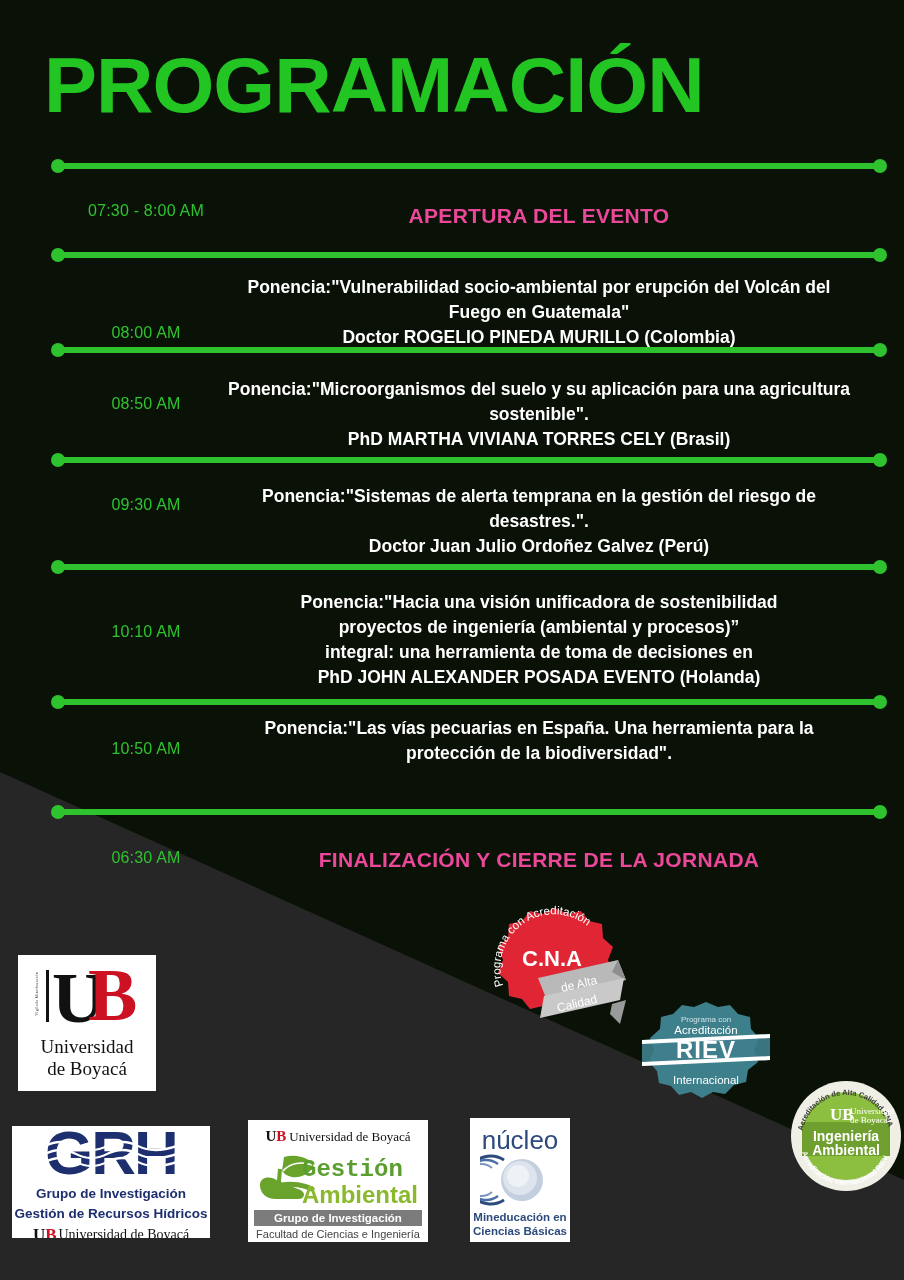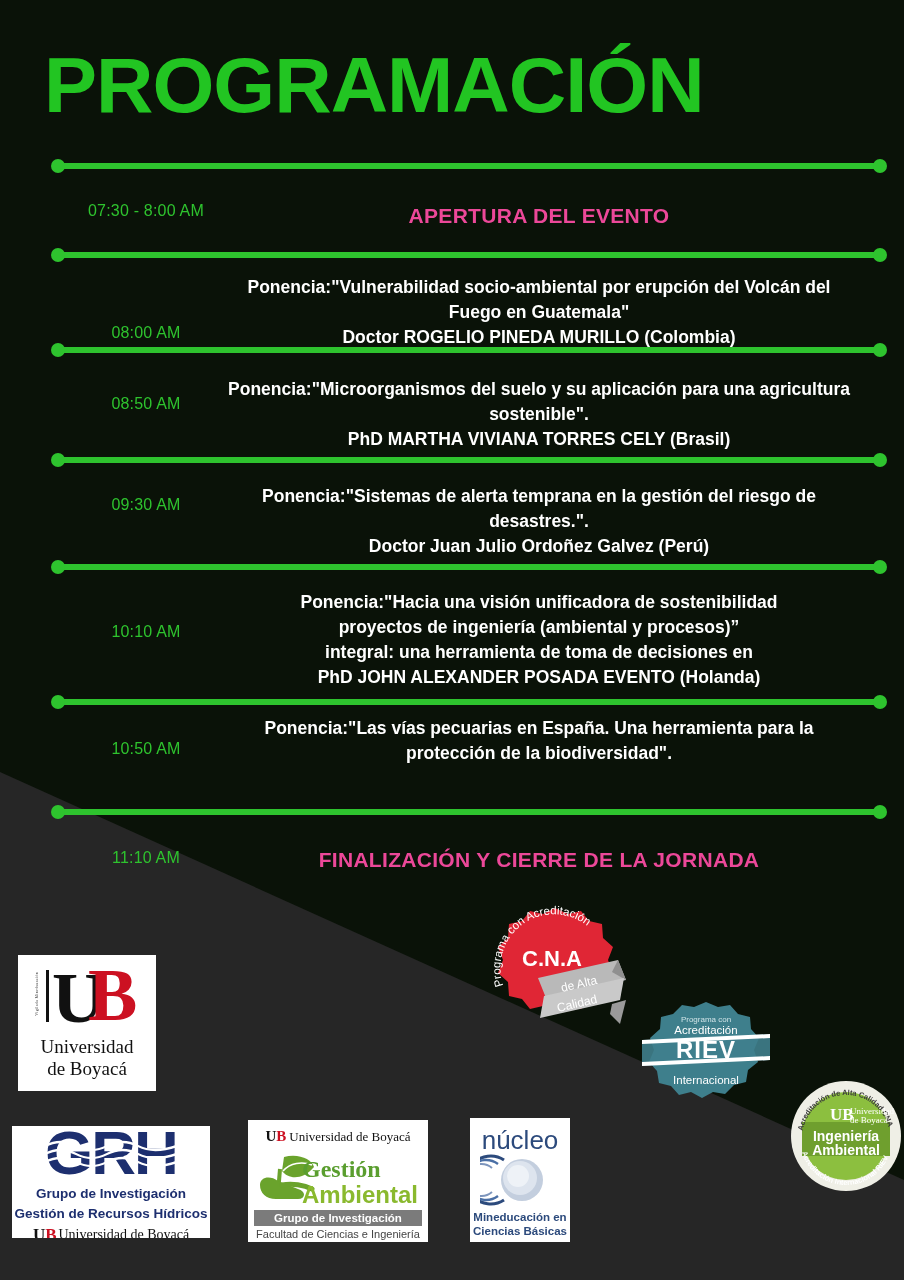--- a/index.html
+++ b/index.html
@@ -116,21 +116,21 @@
   .grh-ub-t{font-family:"Liberation Serif",serif;font-size:14px;color:#111;}
 
   
   .ga-wrap{position:absolute;inset:0;padding:8px 6px 6px 6px;box-sizing:border-box;}
   .ga-top{display:flex;align-items:center;justify-content:center;gap:3px;}
   .ga-top-m{font-family:"Liberation Serif",serif;font-weight:bold;font-size:15px;color:#111;}
   .ga-top-m i{color:#cc1122;font-style:normal;}
   .ga-top-t{font-family:"Liberation Serif",serif;font-size:13px;color:#111;}
   .ga-mid{position:relative;height:60px;margin-top:4px;}
   .ga-text{position:absolute;right:4px;top:8px;text-align:left;}
-  .ga-g{font-family:Liberation Serif, serif;font-weight:bold;font-size:24px;
+  .ga-g{font-family:Liberation Mono, monospace;font-weight:bold;font-size:24px;
     line-height:25px;color:#5a9e2f;}
   .ga-a{font-family:"Liberation Sans",sans-serif;font-weight:bold;font-size:24px;
     line-height:25px;color:#8ab92e;}
   .ga-bar{background:#7b7b7b;color:#fff;font-family:"Liberation Sans",sans-serif;
     font-weight:bold;font-size:11.5px;text-align:center;padding:2px 0;margin-top:1px;}
   .ga-fac{font-family:"Liberation Sans",sans-serif;font-size:11px;color:#444;
     text-align:center;margin-top:2px;}
 
   
   .nu-wrap{position:absolute;inset:0;display:flex;flex-direction:column;
@@ -191,21 +191,21 @@
     </div>
 
     <div class="rule" style="top:699px;"></div>
     <div class="time" style="top:740px;">10:50 AM</div>
     <div class="desc" style="top:716px;">
       <div>Ponencia:"Las vías pecuarias en España. Una herramienta para la</div>
       <div>protección de la biodiversidad".</div>
     </div>
 
     <div class="rule" style="top:809px;"></div>
-    <div class="time" style="top:849px;">11:10 AM</div>
+    <div class="time" style="top:849px;">06:30 AM</div>
     <div class="desc accent" style="top:847px;">
       <div>FINALIZACIÓN Y CIERRE  DE LA JORNADA</div>
     </div>
 
     <svg class="seal" style="left:492px;top:900px;" width="134" height="140" viewBox="0 0 134 140">
       <defs>
         <path id="cnaArc" d="M 14 92 A 50 50 0 0 1 110 44"></path>
       </defs>
       <g>
         <polygon points="63,8 76,14 89,11 97,21 110,24 111,38 121,47 116,60 121,73 111,82 110,96 97,99 89,109 76,106 63,112 51,106 38,109 30,99 17,96 16,82 6,73 11,60 6,47 16,38 17,24 30,21 38,11 51,14" fill="#e02635"></polygon>

